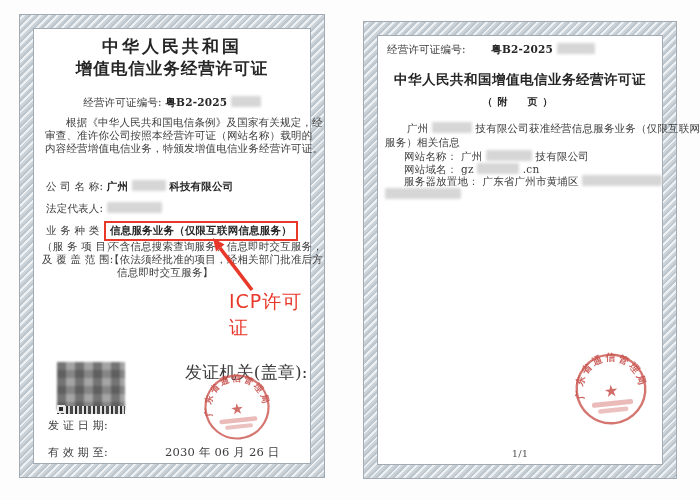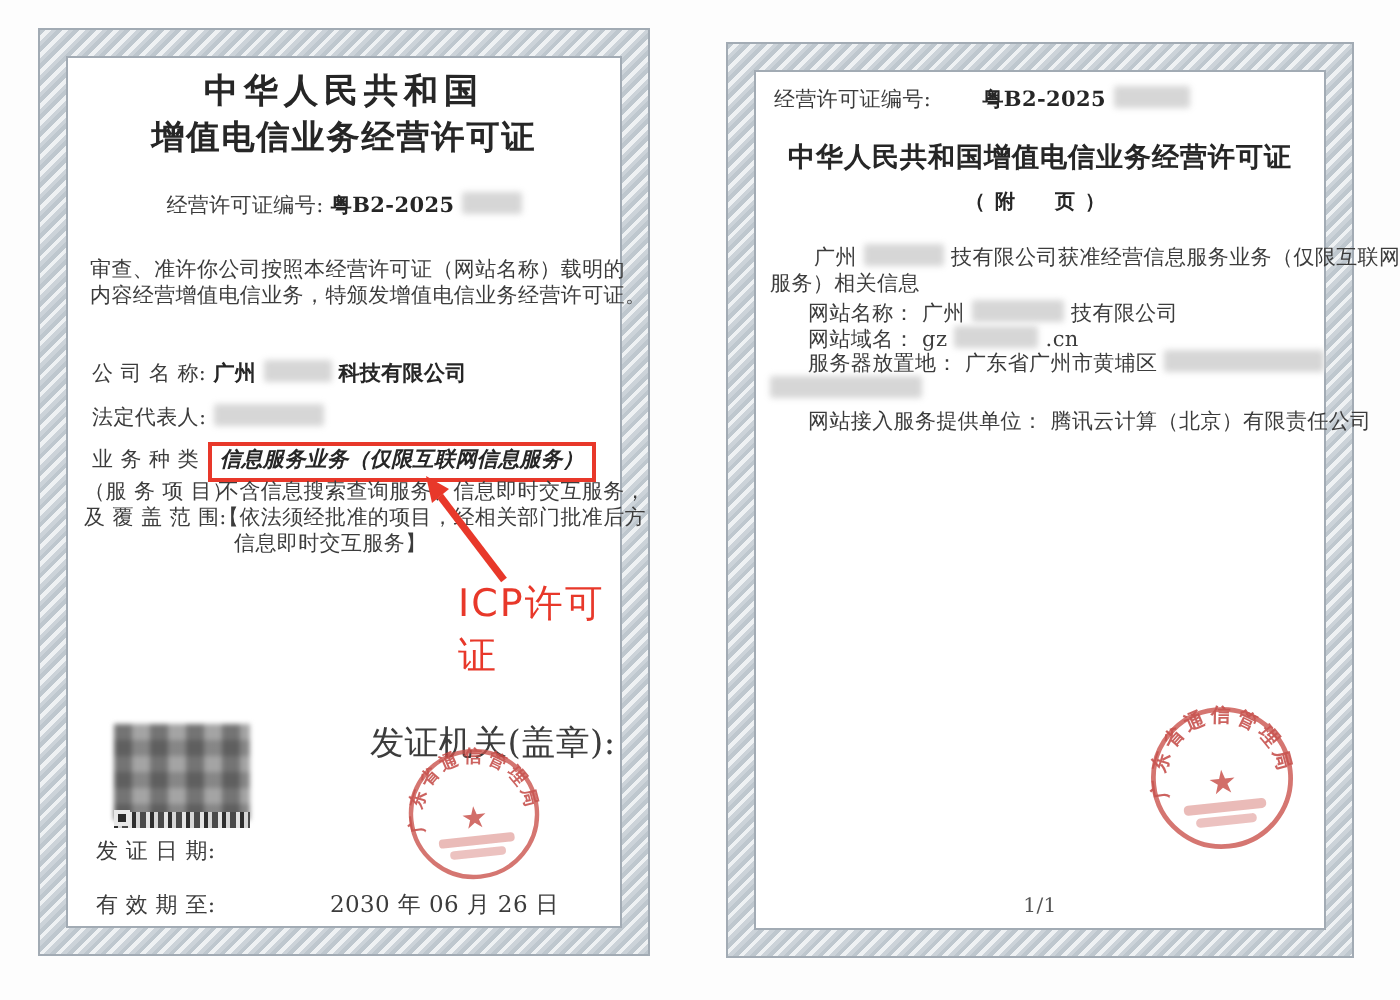--- a/index.html
+++ b/index.html
@@ -20,21 +20,21 @@
   .line { position:absolute; white-space:nowrap; font-size:10.5px; color:#3c3c3c; letter-spacing:.2px; line-height:13px; }
   .bold { font-weight:bold; color:#262626; }
   .center { left:0; right:0; text-align:center; }
   .t1 { font-size:17px; letter-spacing:3px; }
   .t2 { font-size:16.5px; letter-spacing:1px; }
   .rt { font-size:13.5px; letter-spacing:.5px; }
   .rsub { font-size:10px; letter-spacing:5px; }
 
   .redact { display:inline-block; height:11px; background:#d6d6d6; filter:blur(1.5px); border-radius:1px; vertical-align:-1px; }
 
-  .red-box { display:inline-block; border:2px solid #e8382a; padding:1px 4px 2px 4px;font-style:italic; }
+  .red-box { display:inline-block; border:2px solid #e8382a; padding:1px 4px 2px 4px; }
 
   .qr { position:absolute; left:24px; top:334px; width:68px; height:48px;
     background:
       repeating-linear-gradient(90deg, rgba(125,125,125,.85) 0 9px, rgba(195,195,195,.85) 9px 18px),
       repeating-linear-gradient(0deg,#a8a8a8 0 8px,#cdcdcd 8px 16px);
     background-blend-mode:multiply; filter:blur(1.3px); }
   .qr-strip { position:absolute; left:24px; top:378px; width:68px; height:8px;
     background:repeating-linear-gradient(90deg,#2f2f2f 0 2px,#d6d6d6 2px 4px,#4a4a4a 4px 7px,#e4e4e4 7px 9px); }
   .qr-finder { position:absolute; left:24px; top:377px; width:8px; height:8px; background:#2a2a2a; box-shadow:inset 0 0 0 2px #e8e8e8; }
 
@@ -56,20 +56,21 @@
 
       <div class="line center bold t1" style="top:12px">中华人民共和国</div>
       <div class="line center bold t2" style="top:34px">增值电信业务经营许可证</div>
 
       <div class="line center" style="top:68px">
         <span>经营许可证编号:</span>
         <span class="bold">粤B2-2025</span>
         <span class="redact" style="width:30px"></span>
       </div>
 
+      <div class="line" style="top:88px;  left:33px">根据《中华人民共和国电信条例》及国家有关规定，经</div>
       <div class="line" style="top:101px; left:12px">审查、准许你公司按照本经营许可证（网站名称）载明的</div>
       <div class="line" style="top:114px; left:12px">内容经营增值电信业务，特颁发增值电信业务经营许可证。</div>
 
       <div class="line" style="top:152px; left:13px">
         <span>公 司 名 称:</span>
         <span class="bold">广州</span>
         <span class="redact" style="width:34px"></span>
         <span class="bold">科技有限公司</span>
       </div>
 
@@ -158,24 +159,20 @@
 
       <div class="line" style="top:140px; left:27px">
         <span>服务器放置地：</span>
         <span>广东省广州市黄埔区</span>
         <span class="redact" style="width:80px"></span>
       </div>
       <div class="line" style="top:153px; left:8px">
         <span class="redact" style="width:76px"></span>
       </div>
 
-      <div class="line" style="top:170px; left:27px">
-        <span>网站接入服务提供单位：</span>
-        <span>腾讯云计算（北京）有限责任公司</span>
-      </div>
 
       <svg class="seal seal-right" viewBox="0 0 68 68">
         <defs>
             <path id="rimR" d="M34,60 A26,26 0 1 1 34.01,60" fill="none"></path>
           </defs>
         <circle cx="34" cy="34" r="31.5" fill="none" stroke="rgba(201,80,74,0.85)" stroke-width="2.2"></circle>
         <text font-size="9" letter-spacing="2.2" font-weight="bold" fill="rgba(195,70,66,0.92)">
           <textPath href="#rimR" startOffset="21%">广东省通信管理局</textPath>
         </text>
         <text x="34" y="41" text-anchor="middle" font-size="15" fill="rgba(201,80,74,0.9)">★</text>

